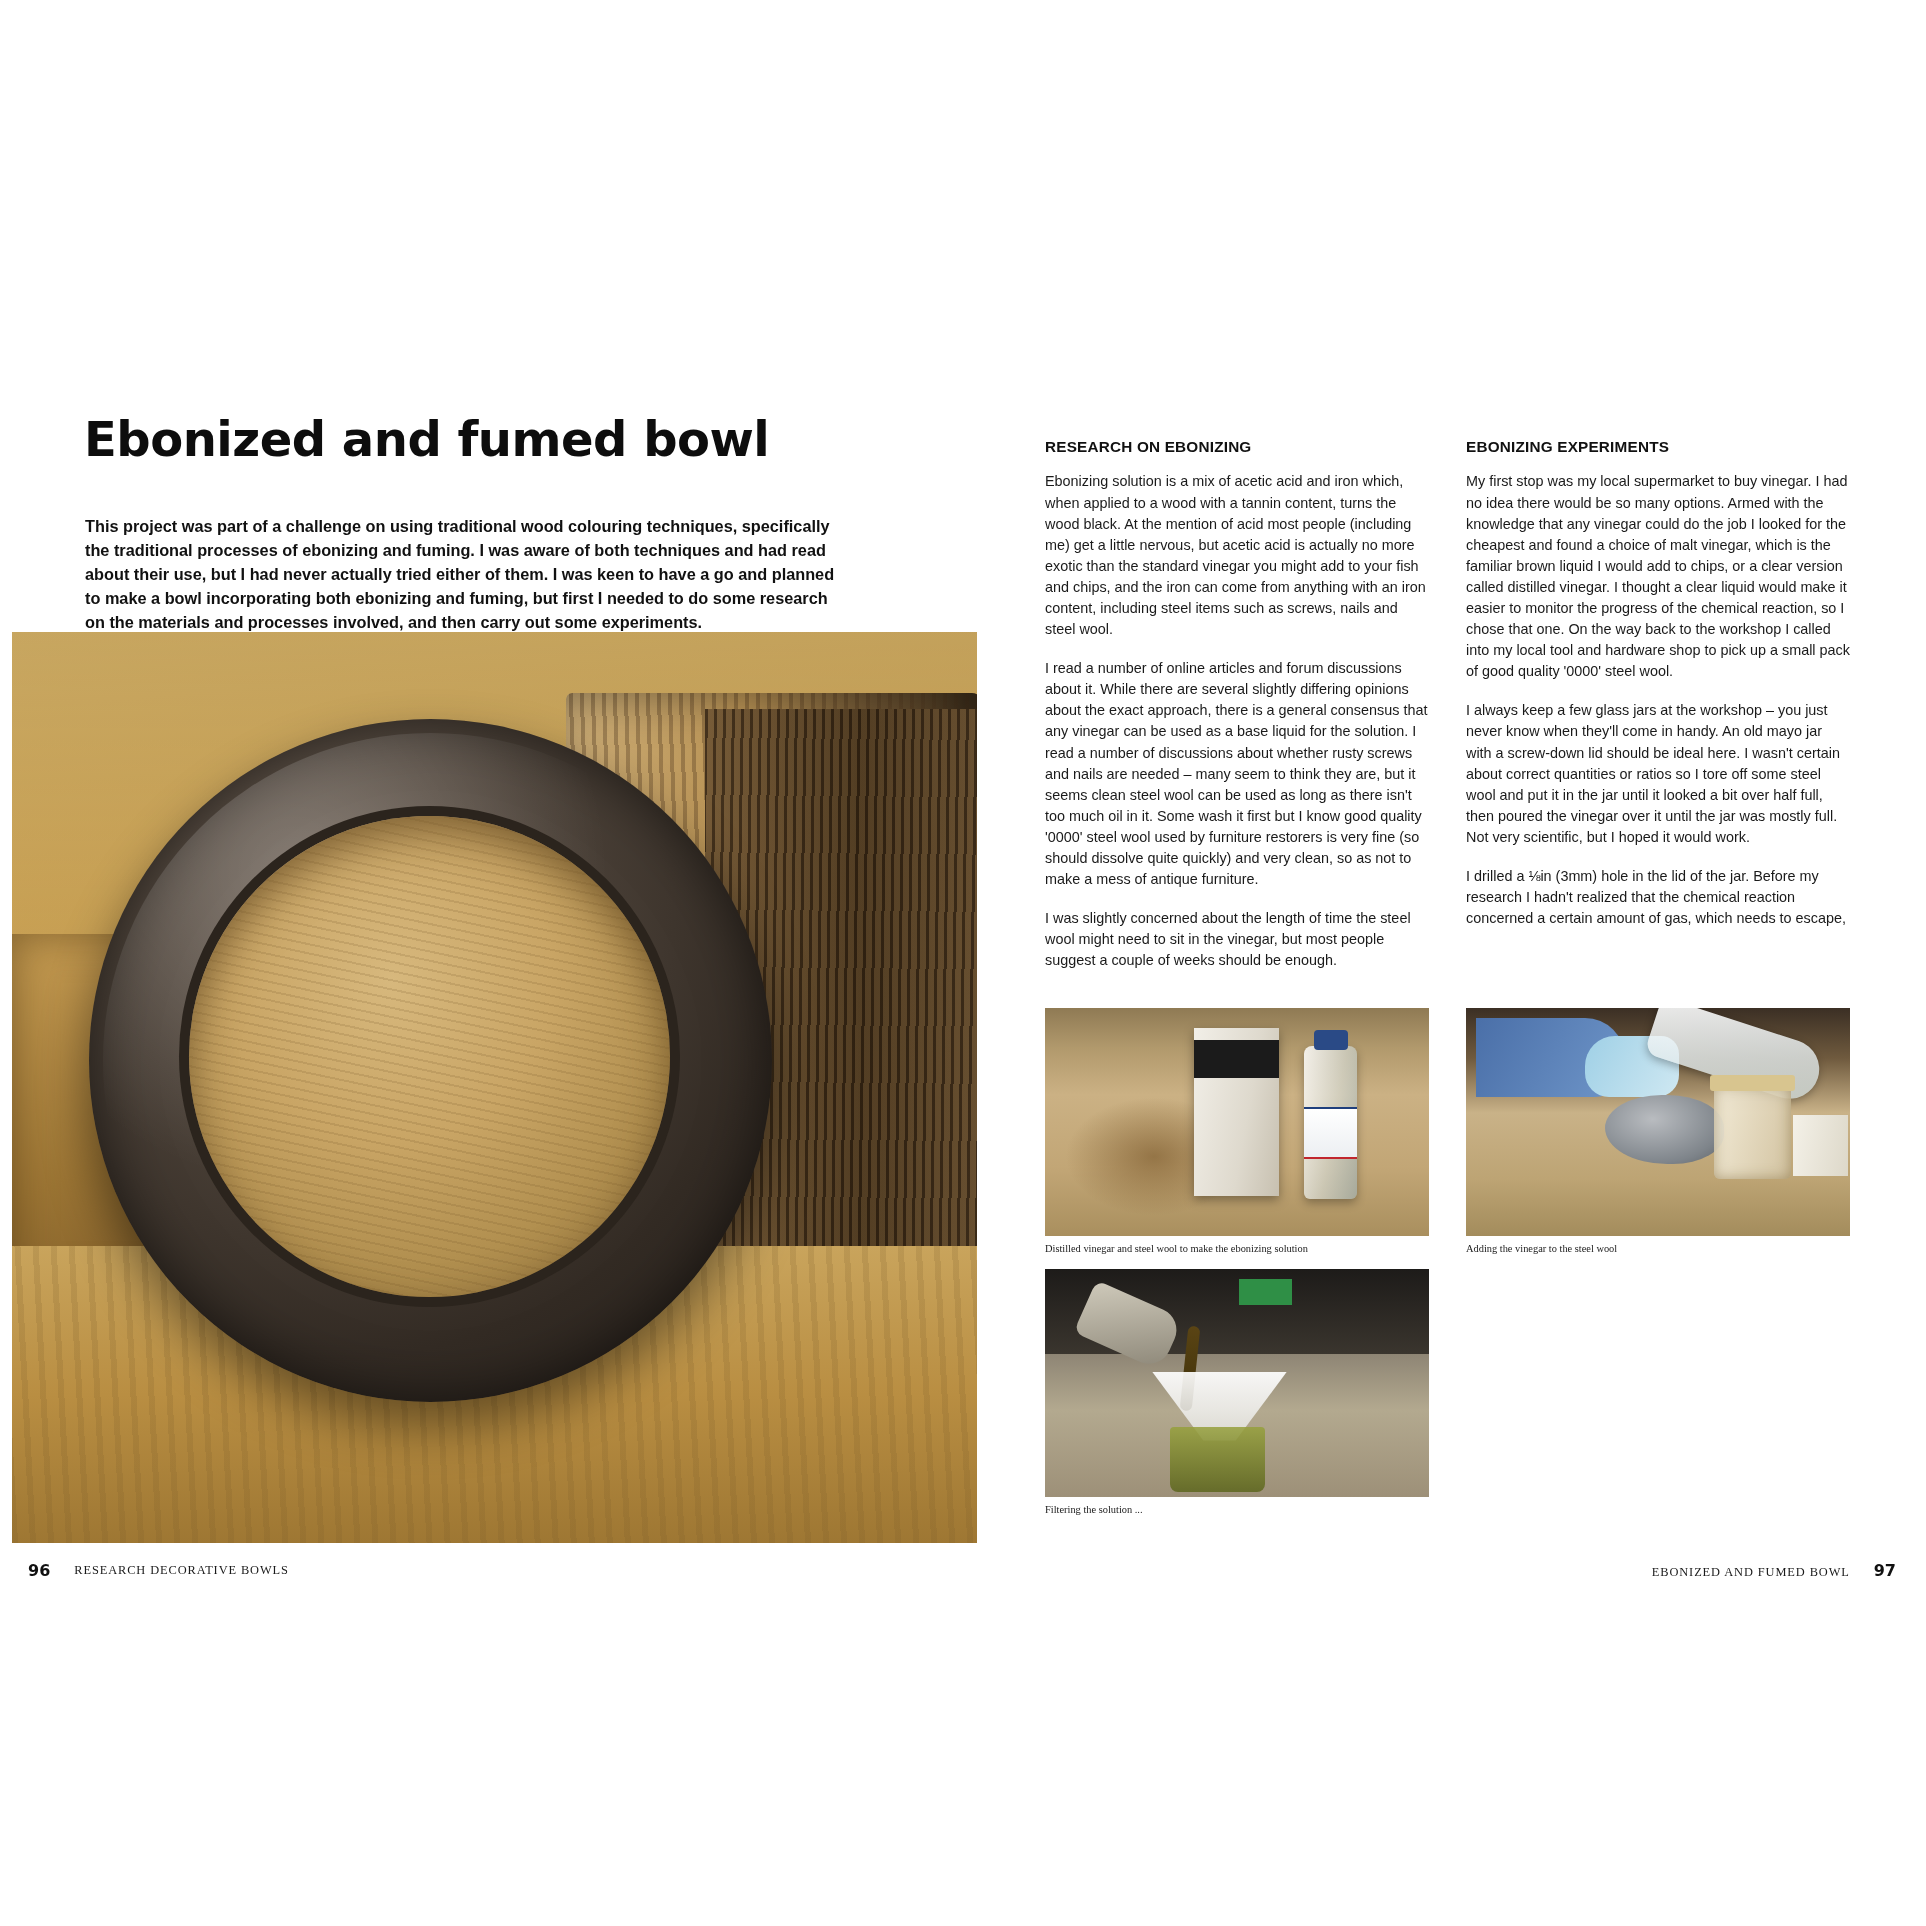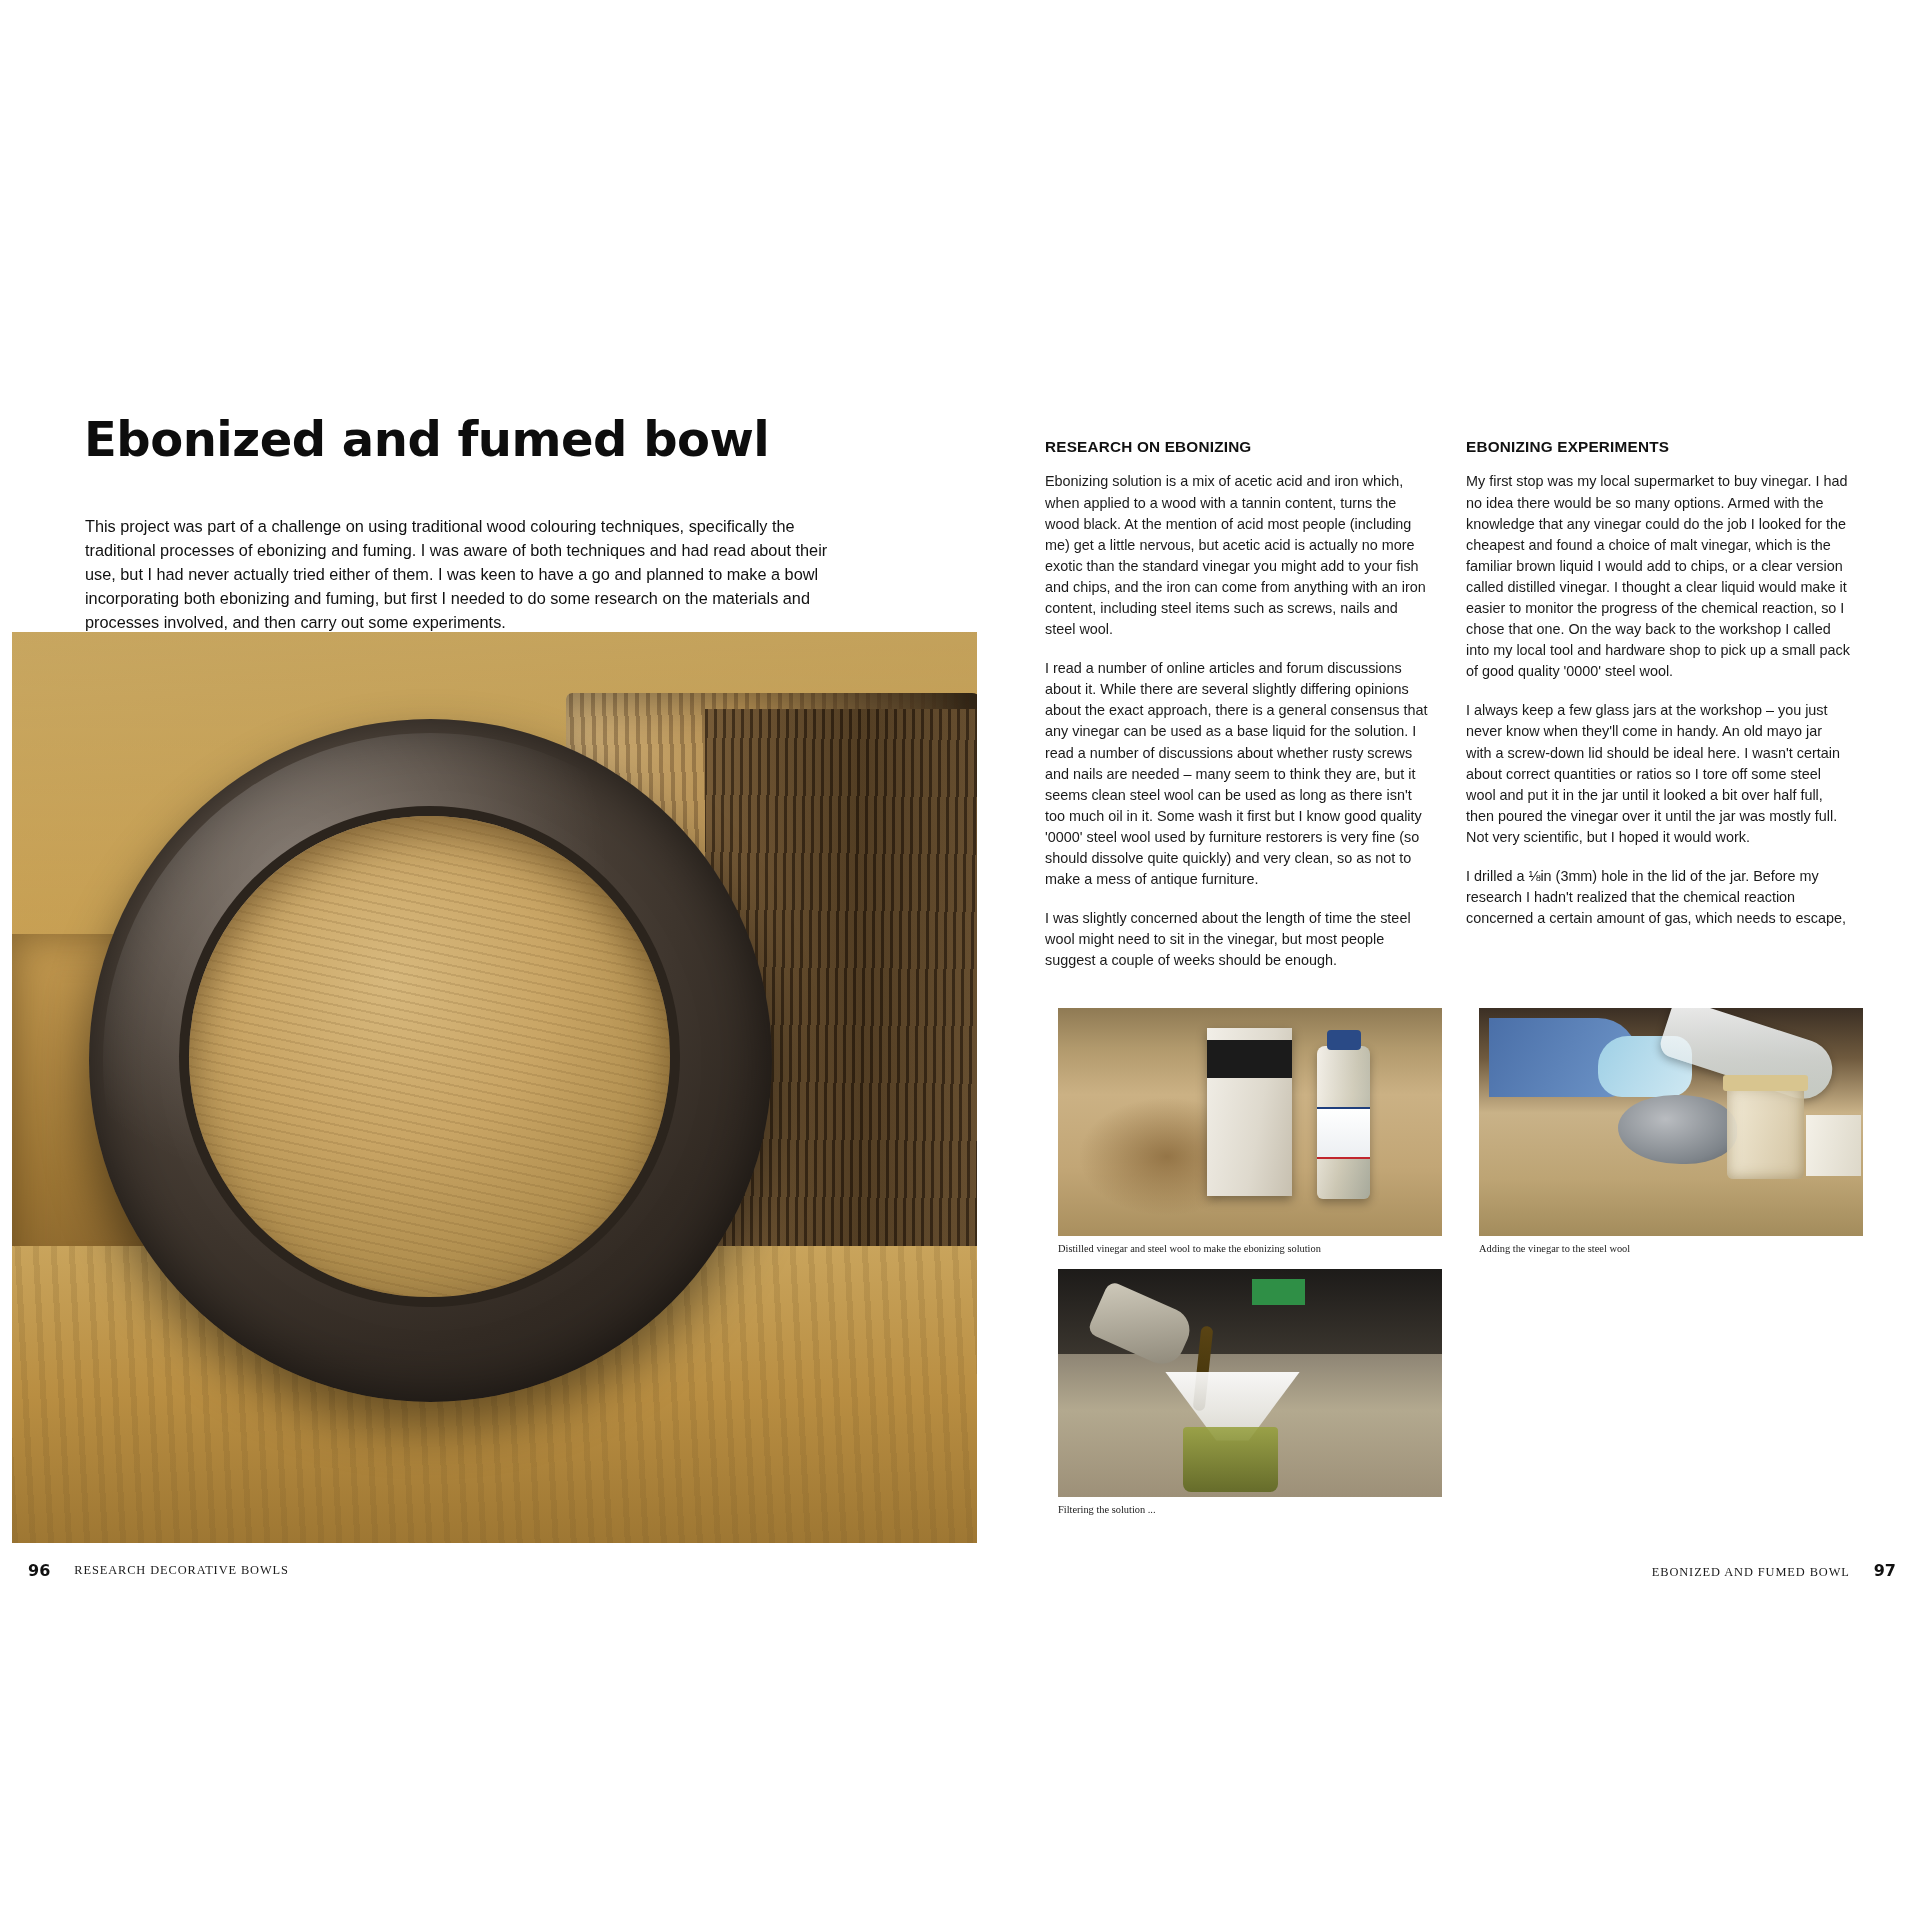--- a/index.html
+++ b/index.html
@@ -53,21 +53,21 @@
     line-height: 1.05;
   }
 
   .intro {
     position: absolute;
     left: 85px;
     top: 515px;
     width: 752px;
     font-size: 16.3px;
     line-height: 1.47;
-    font-weight: 400;
+    font-weight: 700;
     color: #111111;
   }
 
   
   .hero {
     position: absolute;
     left: 12px;
     top: 632px;
     width: 965px;
     height: 911px;
@@ -181,21 +181,20 @@
   }
   .col p {
     margin: 0 0 18px 0;
   }
 
   .photo-grid {
     position: absolute;
     left: 82px;
     top: 1008px;
     width: 805px;
-    margin-left: 13px;
   }
   .photo-row {
     display: flex;
     gap: 37px;
     margin-bottom: 13px;
   }
   .photo-cell { width: 384px; }
   .photo {
     width: 384px;
     height: 228px;

